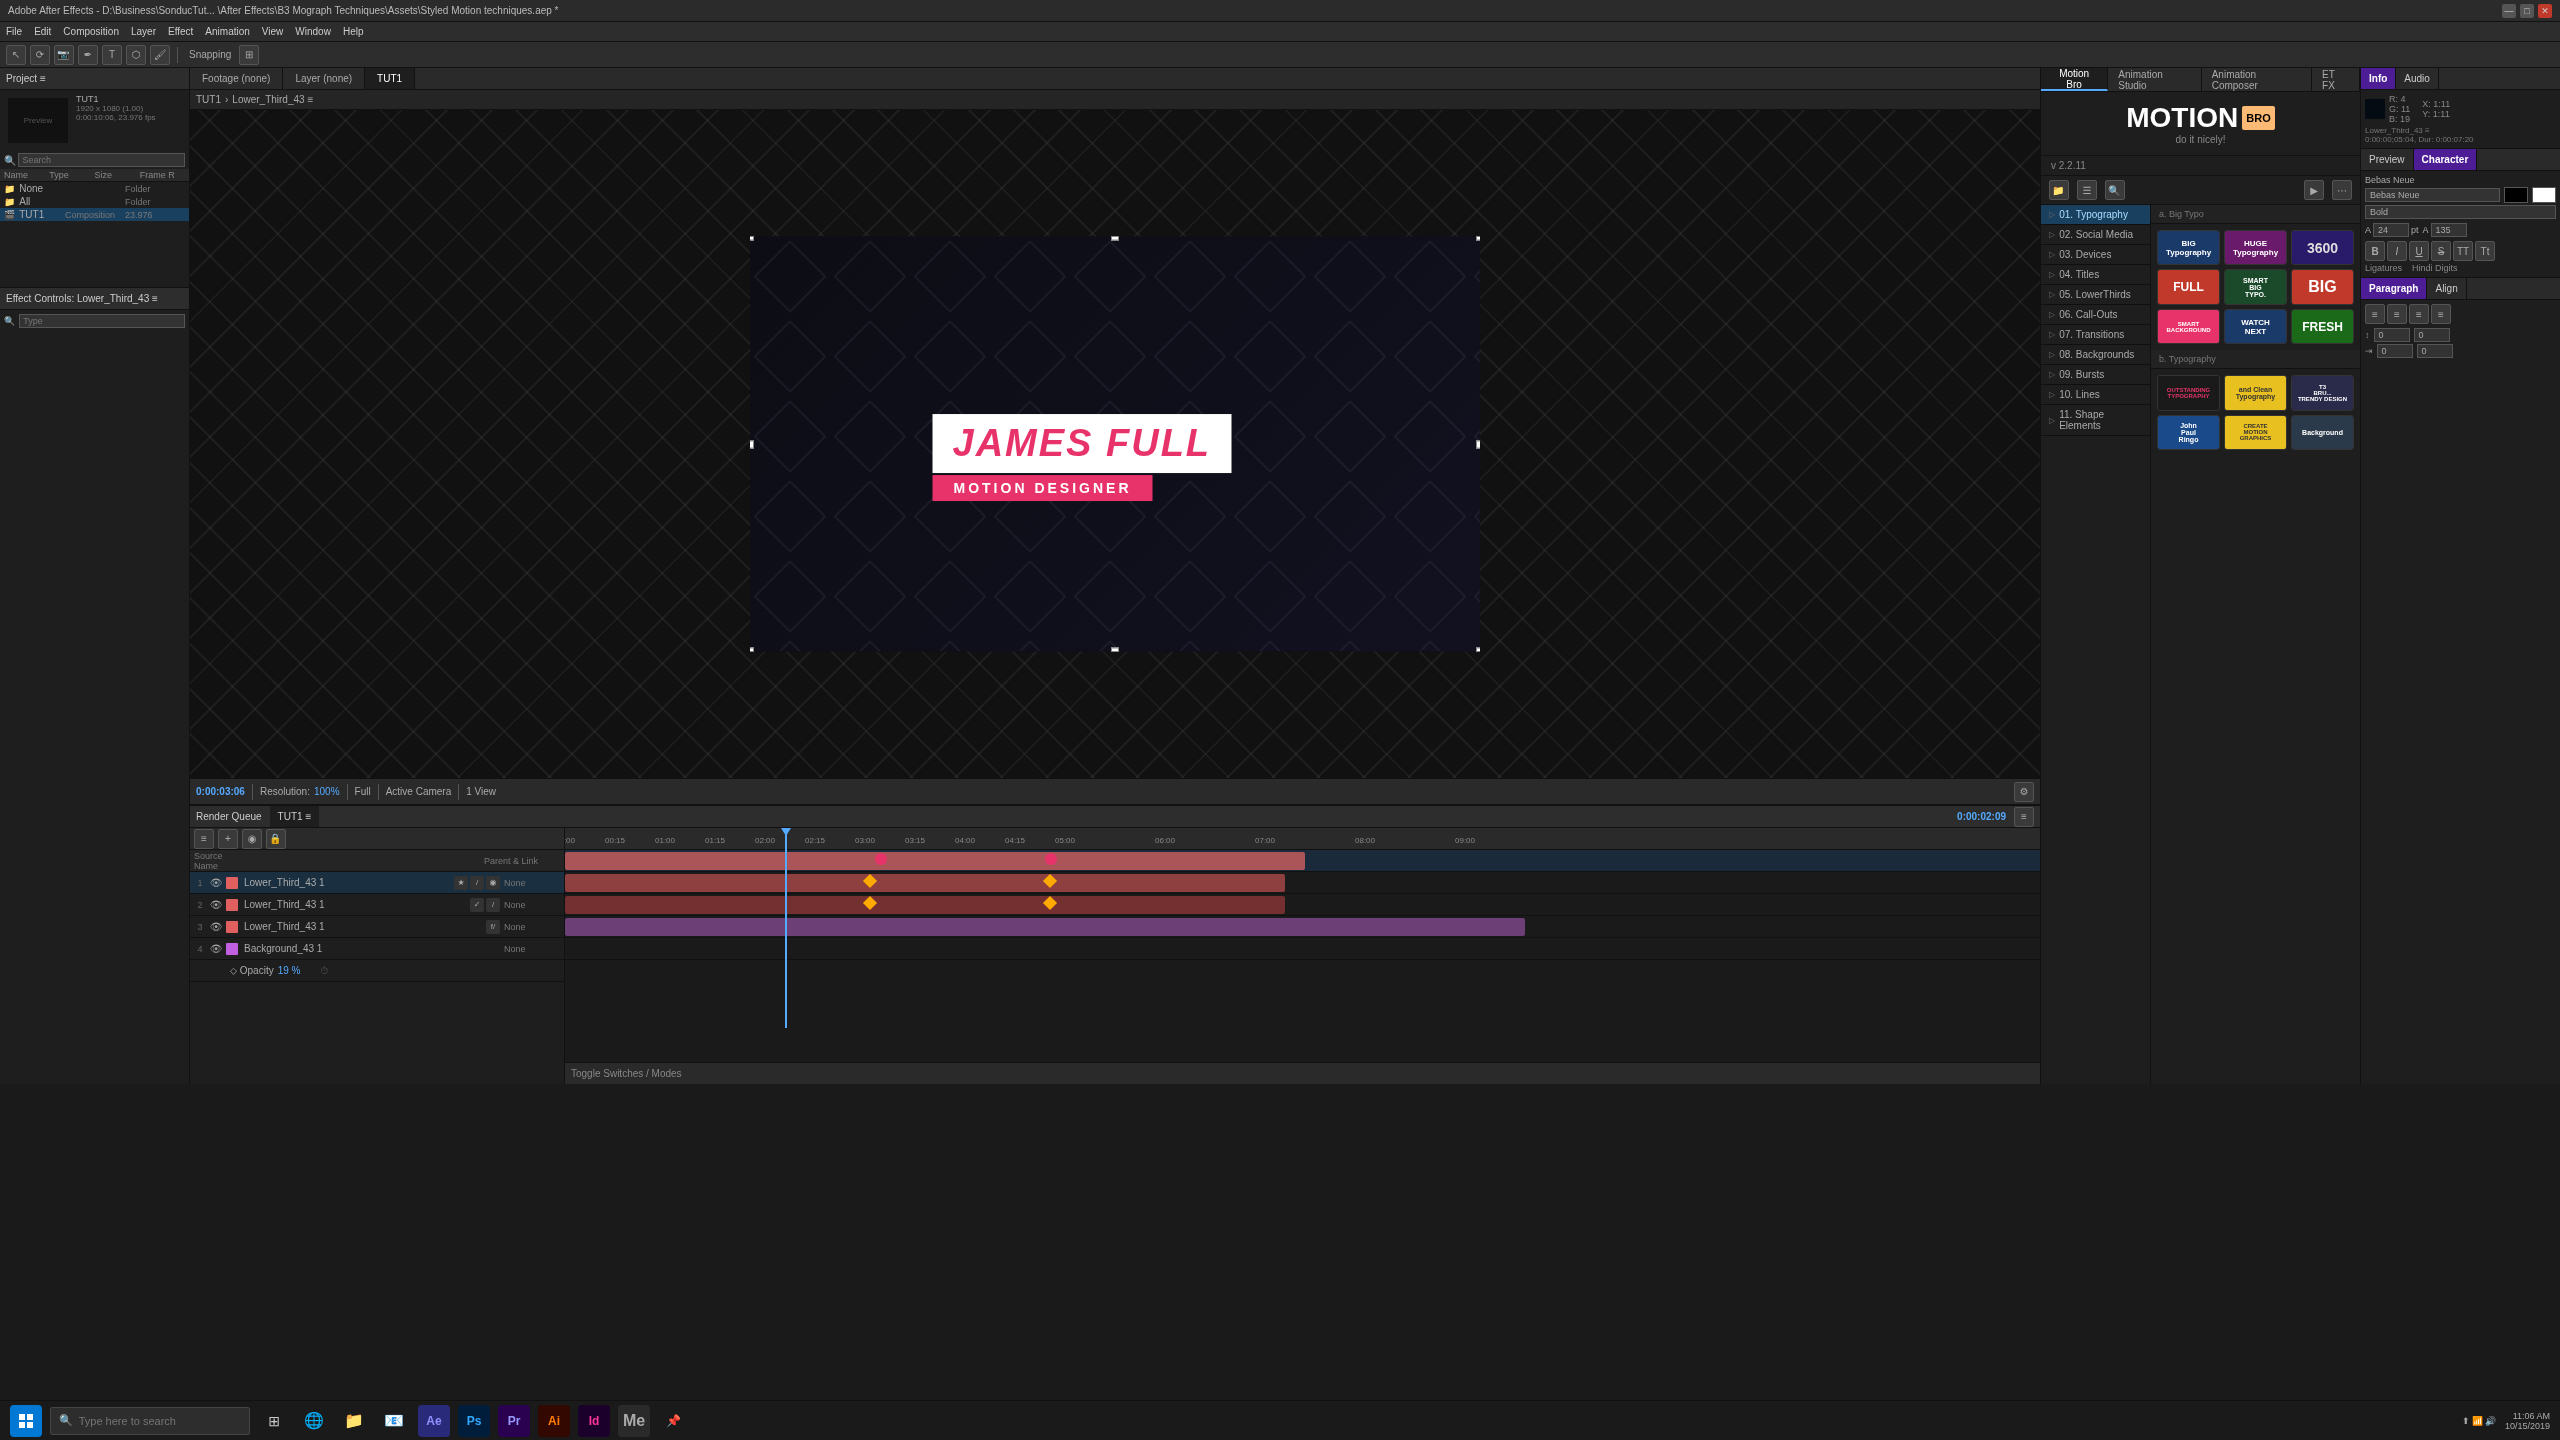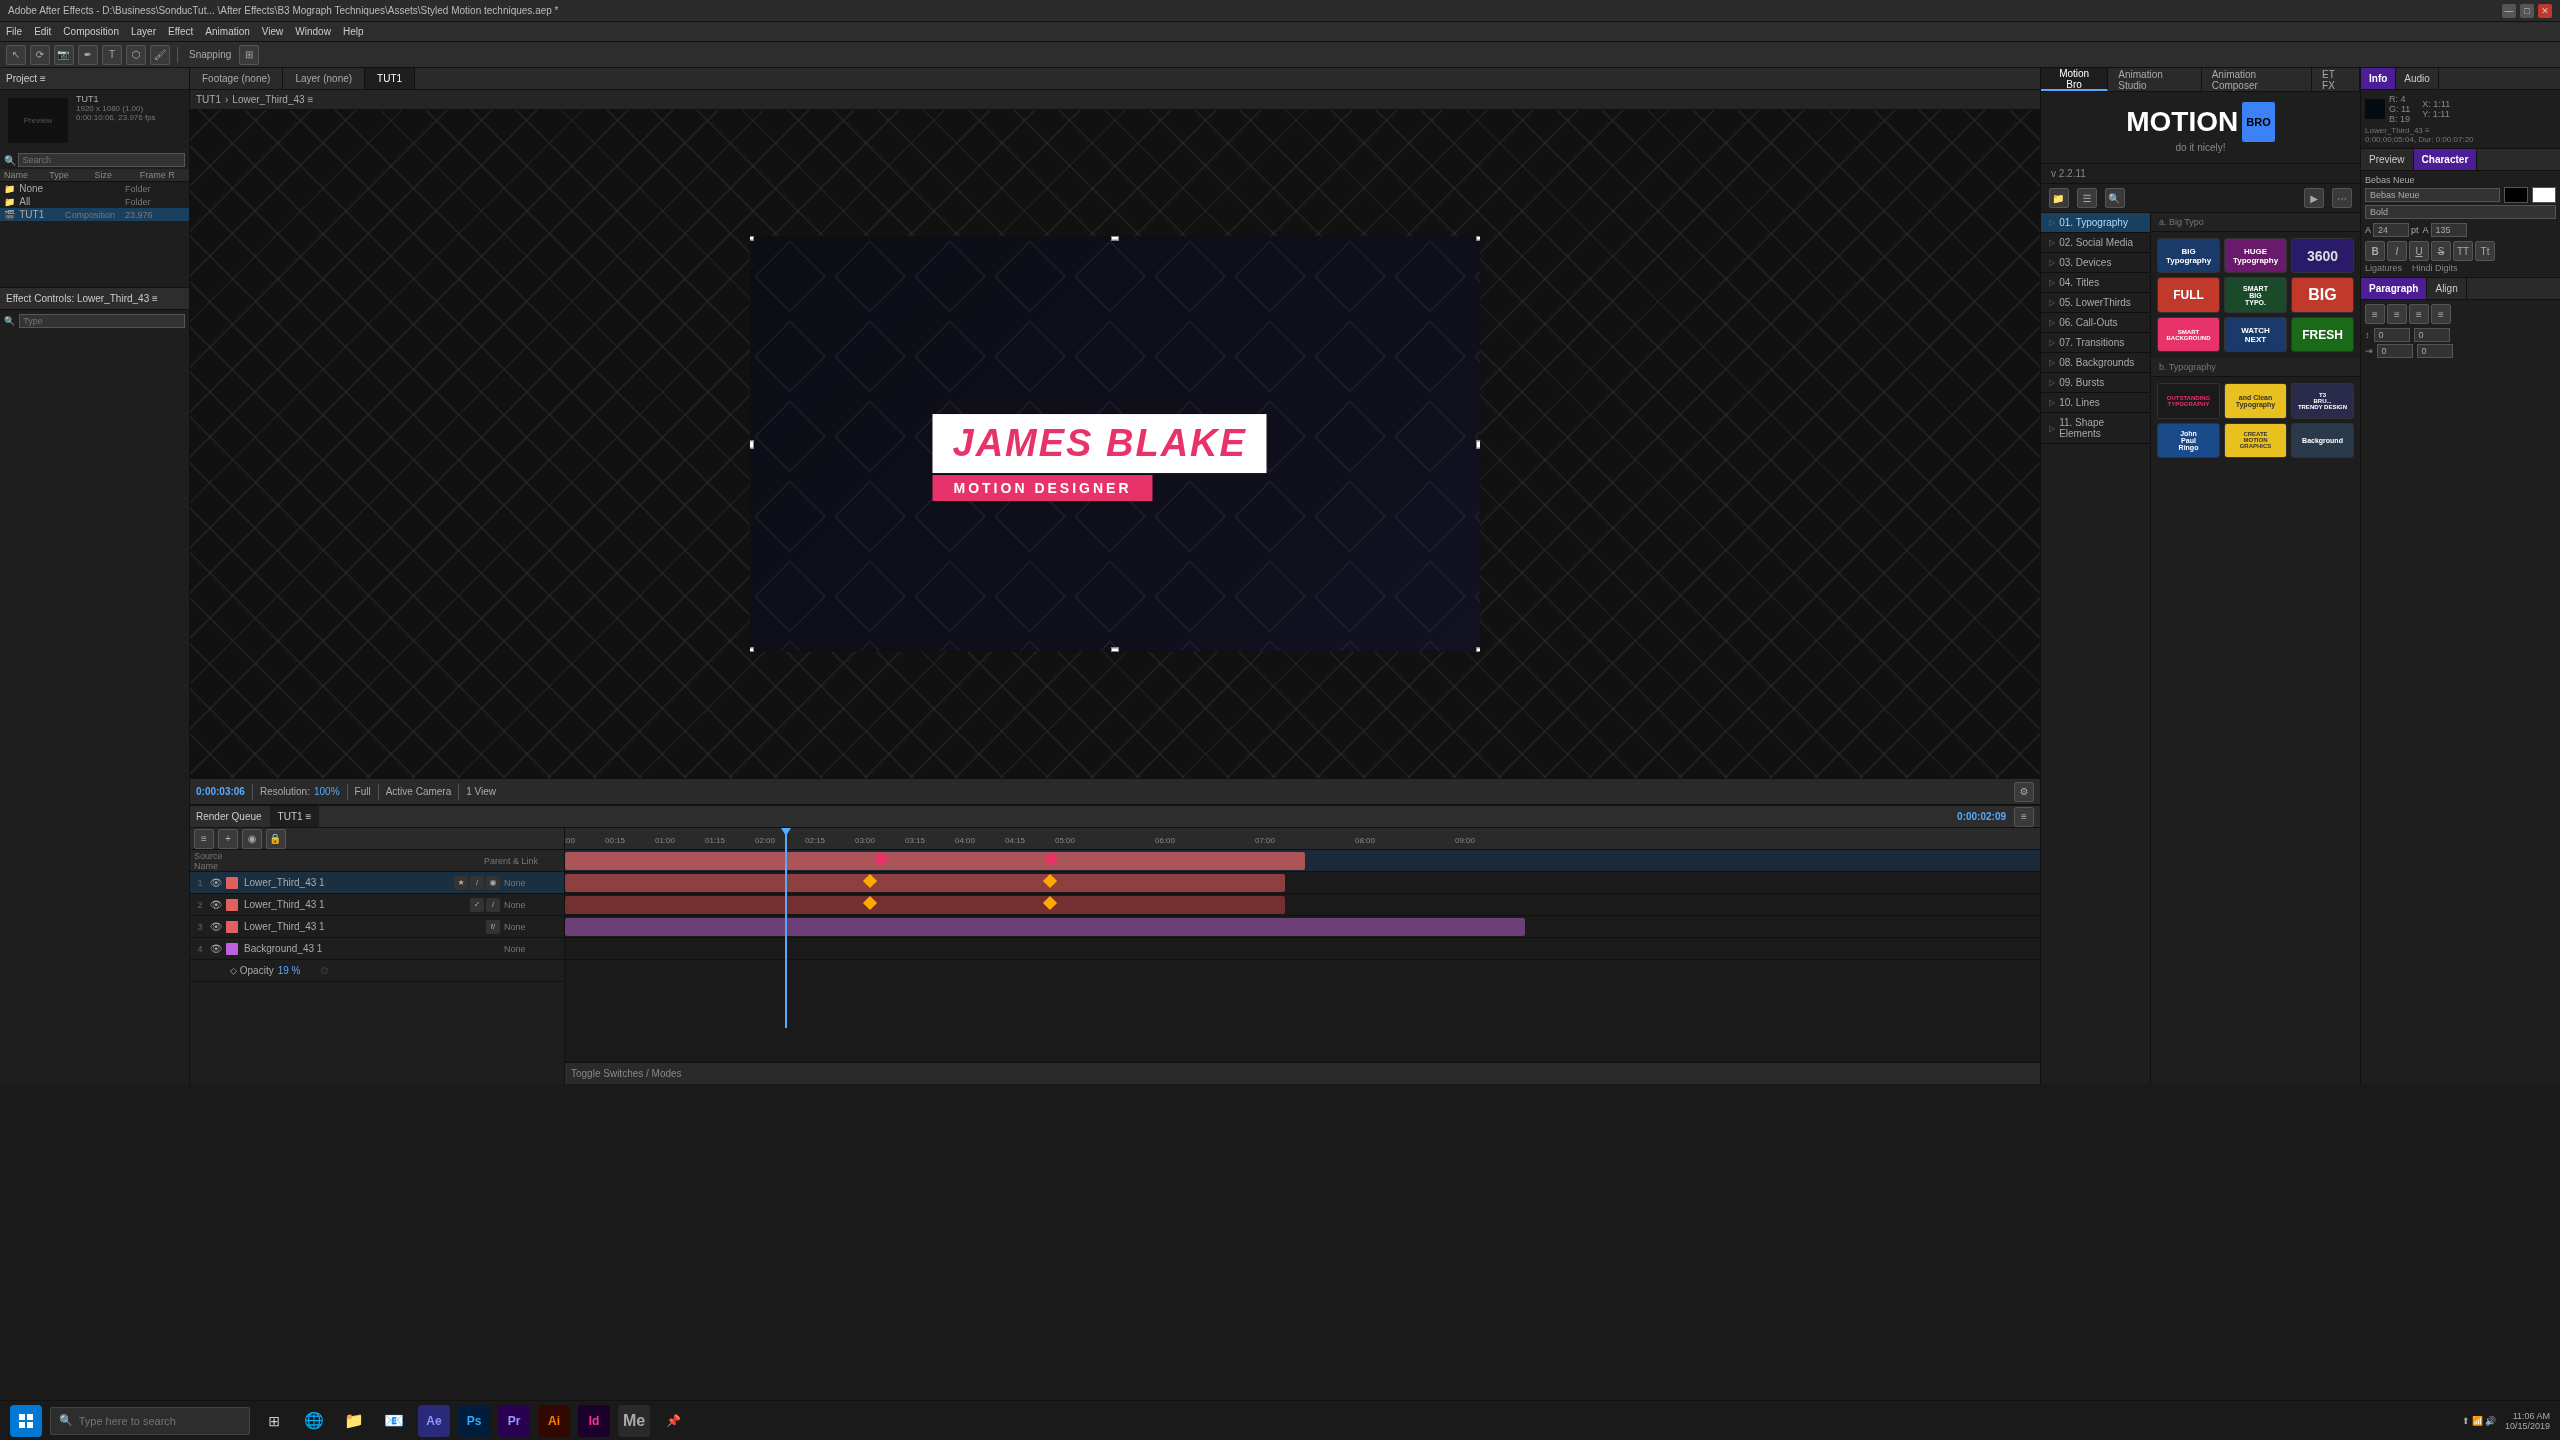--- a/index.html
+++ b/index.html
@@ -759,21 +759,21 @@
               <defs>
                   <pattern id="diamonds" x="0" y="0" width="80" height="80" patternUnits="userSpaceOnUse">
                 <polygon points="40,5 75,40 40,75 5,40" fill="none" stroke="#556" stroke-width="1.5"></polygon>
               </pattern>
                 </defs>
               <rect width="730" height="415" fill="url(#diamonds)"></rect>
             </svg>
 
             <div class="lower-third-container">
               <div class="lt-name-box">
-                <div class="lt-name">JAMES BLAKE</div>
+                <div class="lt-name">JAMES FULL</div>
               </div>
               <div class="lt-title-box">
                 <div class="lt-title">MOTION DESIGNER</div>
               </div>
             </div>
           </div>
 
           <div class="handle" style="top:-4px;left:-4px"></div>
           <div class="handle" style="top:-4px;left:50%;transform:translateX(-50%)"></div>
           <div class="handle" style="top:-4px;right:-4px"></div>
@@ -932,21 +932,21 @@
       <div id="right-tabs">
         <div class="right-tab active">Motion Bro</div>
         <div class="right-tab">Animation Studio</div>
         <div class="right-tab">Animation Composer</div>
         <div class="right-tab">ET FX</div>
       </div>
       <div id="motion-bro-content">
         <div id="mb-logo-area">
           <div style="display:flex;align-items:center;justify-content:center;gap:4px">
             <span class="motion-bro-logo">MOTION</span>
-            <span style="background:#3b82f6;color:#000;font-size:11px;font-weight:bold;padding:14px 4px;border-radius:2px;vertical-align:super">BRO</span>
+            <span style="background:#fdba74;color:#000;font-size:11px;font-weight:bold;padding:6px 4px;border-radius:2px;vertical-align:super">BRO</span>
           </div>
           <div class="motion-bro-tagline">do it nicely!</div>
         </div>
         <div id="mb-version">v 2.2.11</div>
         <div id="mb-toolbar">
           <div class="tool-btn">📁</div>
           <div class="tool-btn">☰</div>
           <div class="tool-btn">🔍</div>
           <div style="flex:1"></div>
           <div class="tool-btn">▶</div>

